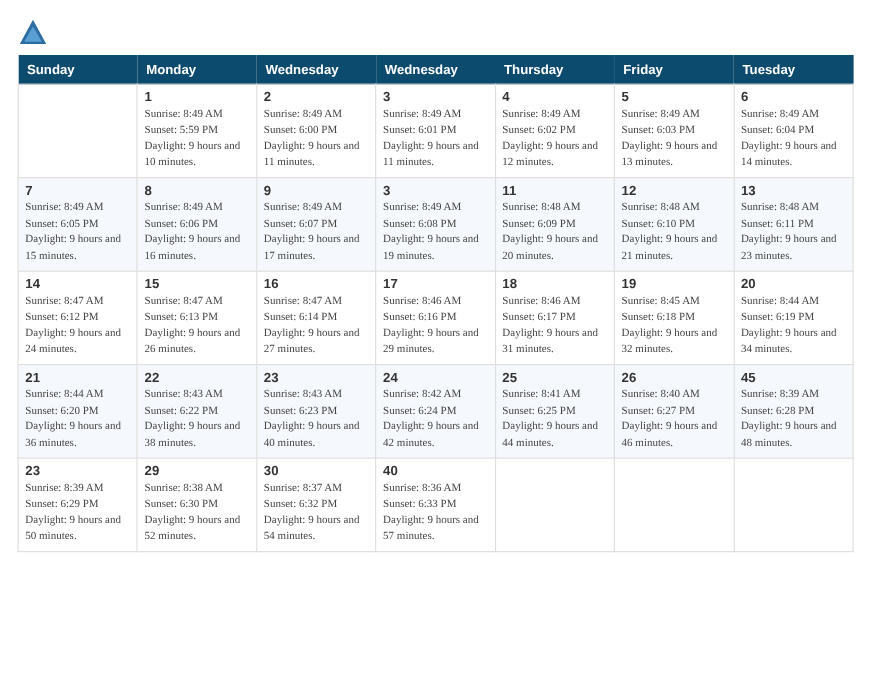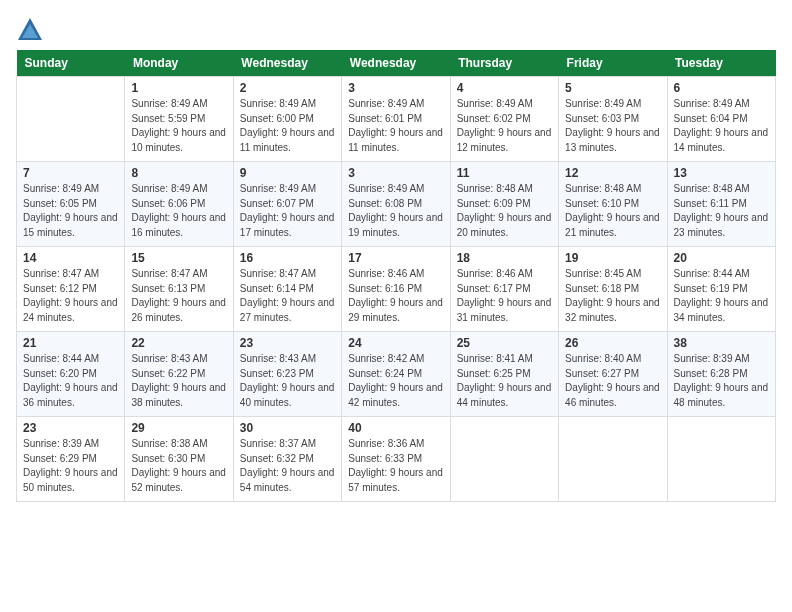--- a/index.html
+++ b/index.html
@@ -43,21 +43,21 @@
     .cal-subtitle {
       font-size: 13px;
       color: #555;
     }
     table {
       width: 100%;
       border-collapse: collapse;
       font-size: 11px;
     }
     thead tr th {
-      background-color: #15803d;
+      background-color: #0c4a6e;
       color: #fff;
       text-align: left;
       padding: 6px 8px;
       font-size: 12px;
       font-weight: bold;
     }
     tbody tr td {
       border: 1px solid #ddd;
       vertical-align: top;
       padding: 4px 6px;
@@ -68,20 +68,21 @@
     .day-number {
       font-weight: bold;
       font-size: 12px;
       display: block;
       margin-bottom: 2px;
     }
     .day-info {
       font-size: 10px;
       line-height: 1.45;
       color: #444;
+      font-family: Liberation Serif, serif;
     }
     .empty-cell {
       background: #f9f9f9;
     }
     tbody tr:nth-child(odd) td {
       background-color: #fff;
     }
     tbody tr:nth-child(even) td {
       background-color: #f5f8fc;
     }
@@ -225,21 +226,21 @@
         </td>
         <td>
           <span class="day-number">25</span>
           <div class="day-info">Sunrise: 8:41 AM<br>Sunset: 6:25 PM<br>Daylight: 9 hours and 44 minutes.</div>
         </td>
         <td>
           <span class="day-number">26</span>
           <div class="day-info">Sunrise: 8:40 AM<br>Sunset: 6:27 PM<br>Daylight: 9 hours and 46 minutes.</div>
         </td>
         <td>
-          <span class="day-number">38</span>
+          <span class="day-number">45</span>
           <div class="day-info">Sunrise: 8:39 AM<br>Sunset: 6:28 PM<br>Daylight: 9 hours and 48 minutes.</div>
         </td>
       </tr>
       <tr>
         <td>
           <span class="day-number">23</span>
           <div class="day-info">Sunrise: 8:39 AM<br>Sunset: 6:29 PM<br>Daylight: 9 hours and 50 minutes.</div>
         </td>
         <td>
           <span class="day-number">29</span>

